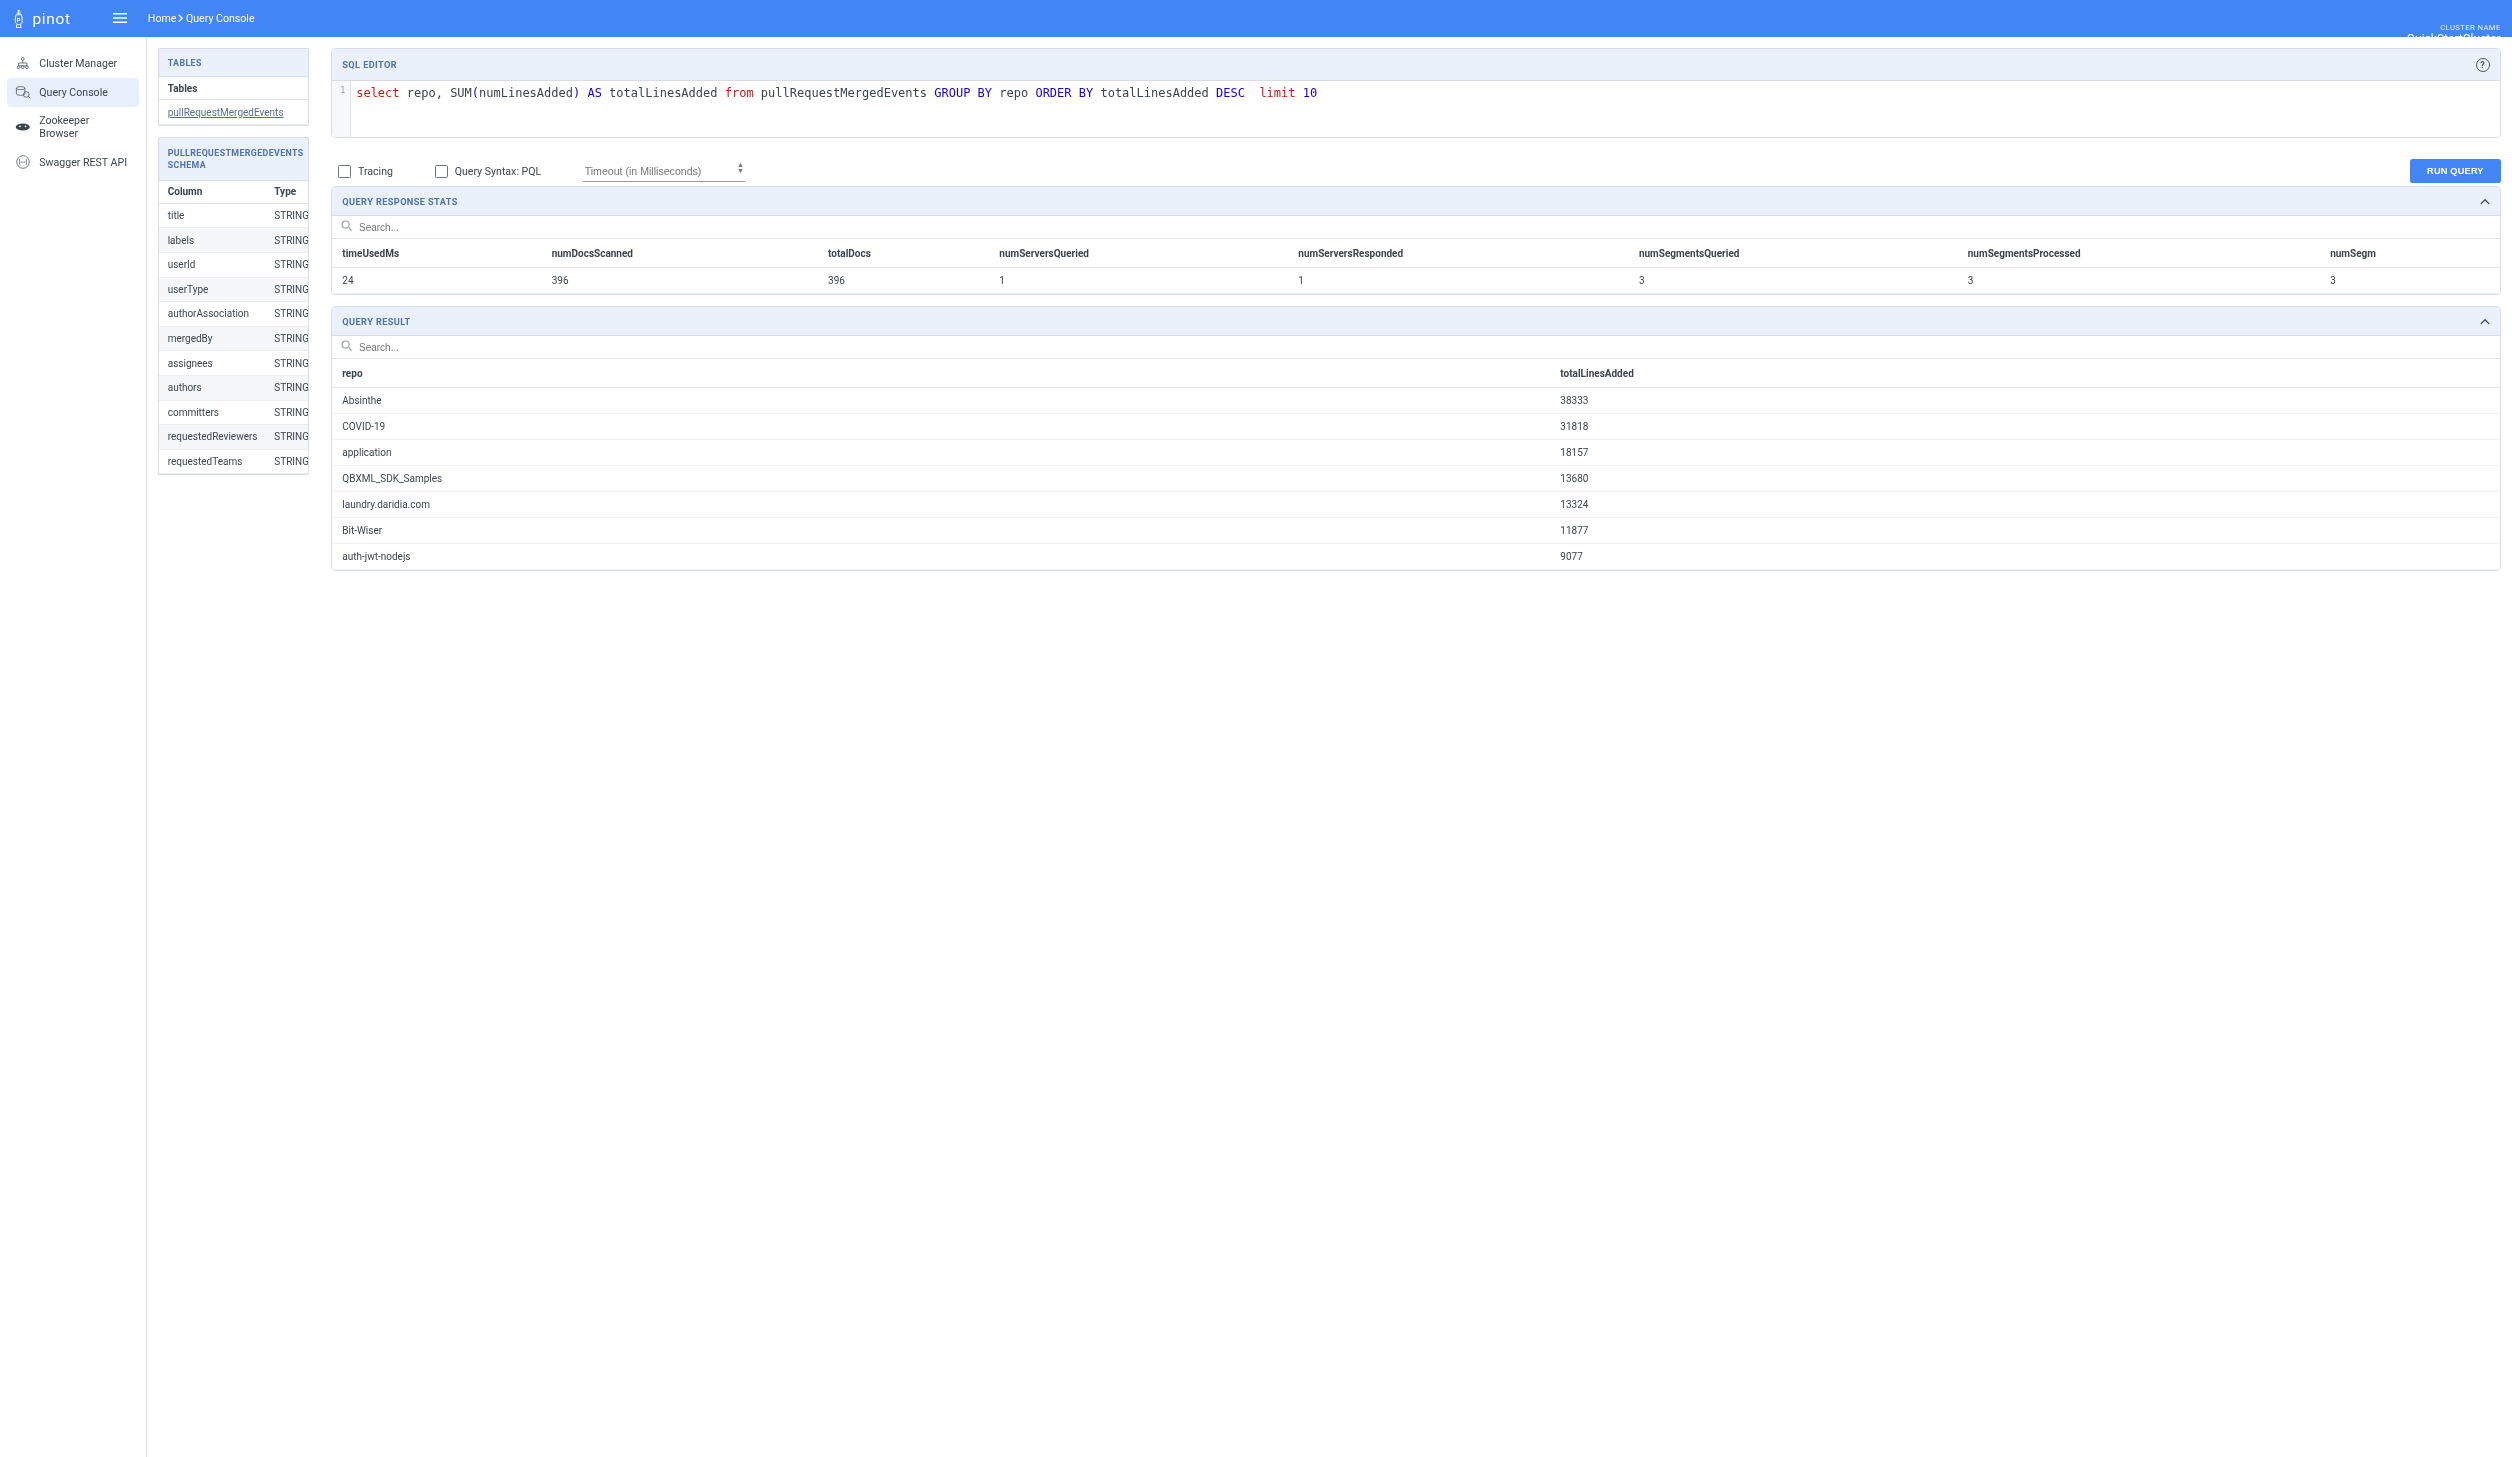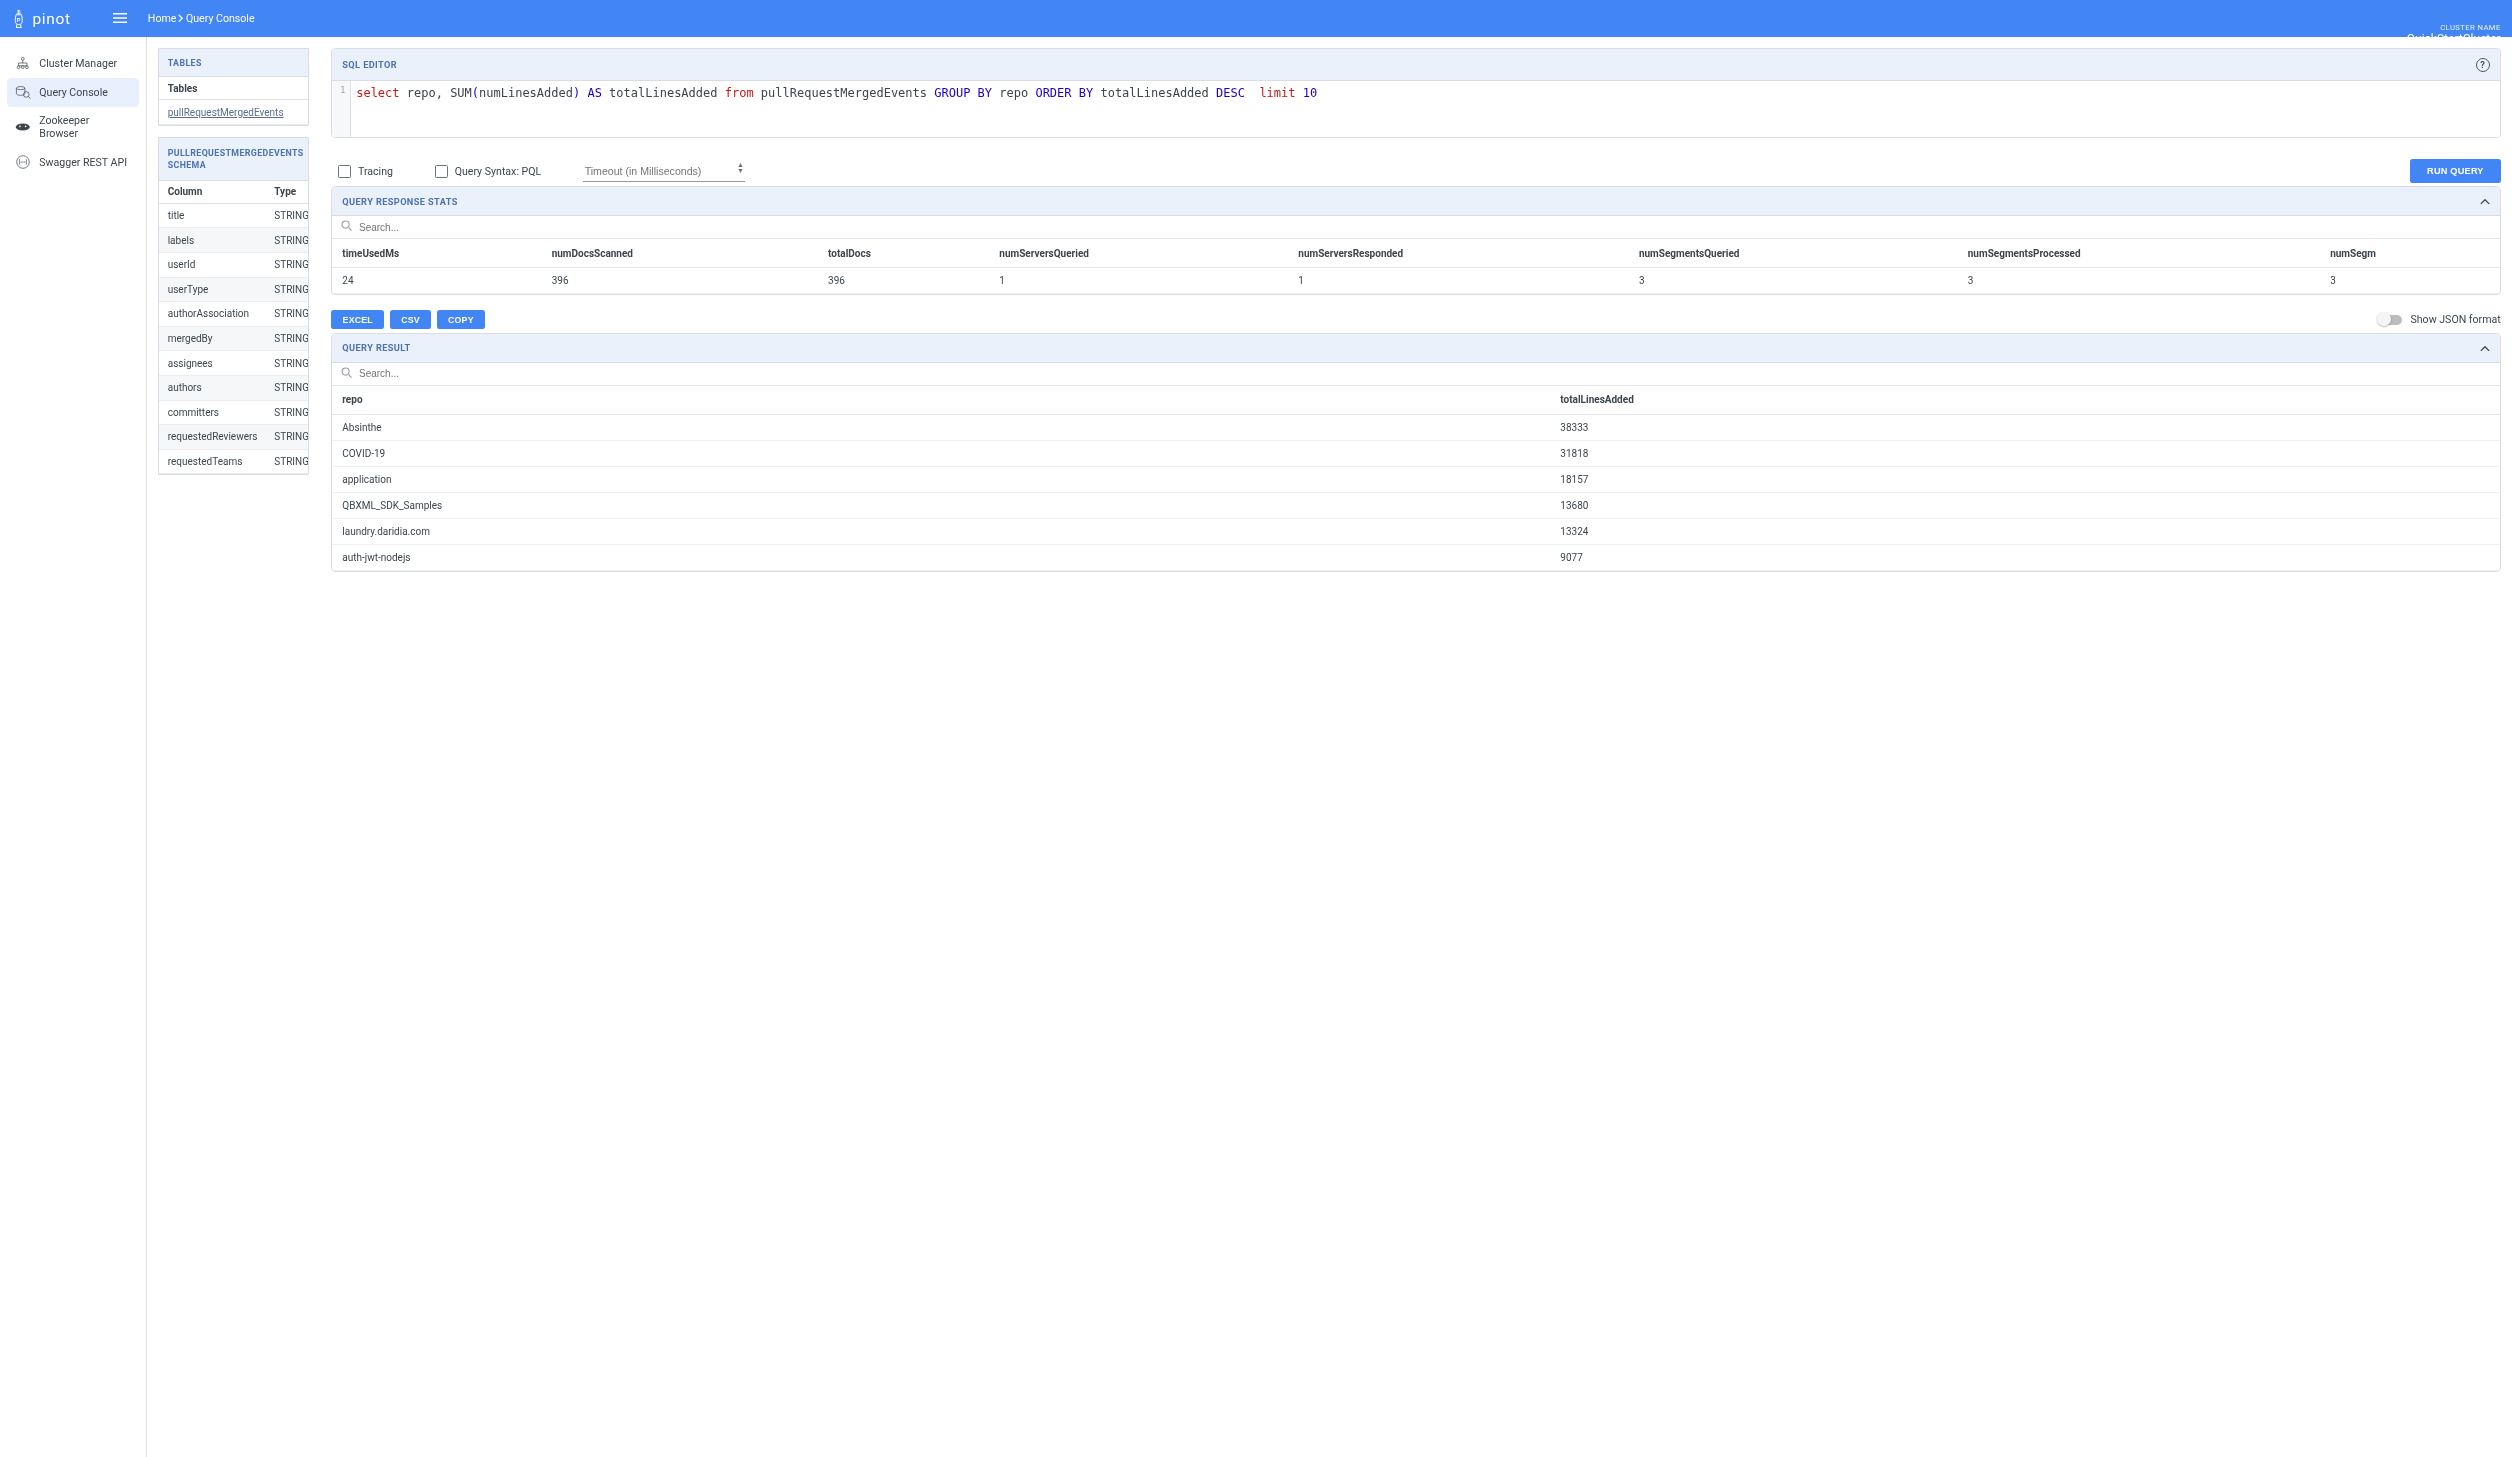--- a/index.html
+++ b/index.html
@@ -302,29 +302,20 @@
                   <td>1</td>
                   <td>3</td>
                   <td>3</td>
                   <td>3</td>
                 </tr>
               </tbody>
         </table>
       </div>
     </div>
 
-    <div class="export-row">
-      <button class="pill-btn">EXCEL</button>
-      <button class="pill-btn">CSV</button>
-      <button class="pill-btn">COPY</button>
-      <div class="json-toggle">
-        <span class="switch"></span>
-        <span>Show JSON format</span>
-      </div>
-    </div>
 
     <div class="section-card">
       <div class="section-header">
         <span>QUERY RESULT</span>
         <span class="collapse-icon">
           <svg width="10" height="5.6" viewBox="0 0 14 8">
                 <path d="M1 7l6-6 6 6" stroke="#3b454e" stroke-width="1.8" fill="none"></path>
               </svg>
         </span>
       </div>
@@ -359,20 +350,24 @@
               </tr>
               <tr>
                 <td>QBXML_SDK_Samples</td>
                 <td>13680</td>
               </tr>
               <tr>
                 <td>laundry.daridia.com</td>
                 <td>13324</td>
               </tr>
               <tr>
+                <td>Bit-Wiser</td>
+                <td>11877</td>
+              </tr>
+              <tr>
                 <td>auth-jwt-nodejs</td>
                 <td>9077</td>
               </tr>
             </tbody>
       </table>
     </div>
     </div>
   </div>
 </div>
 

